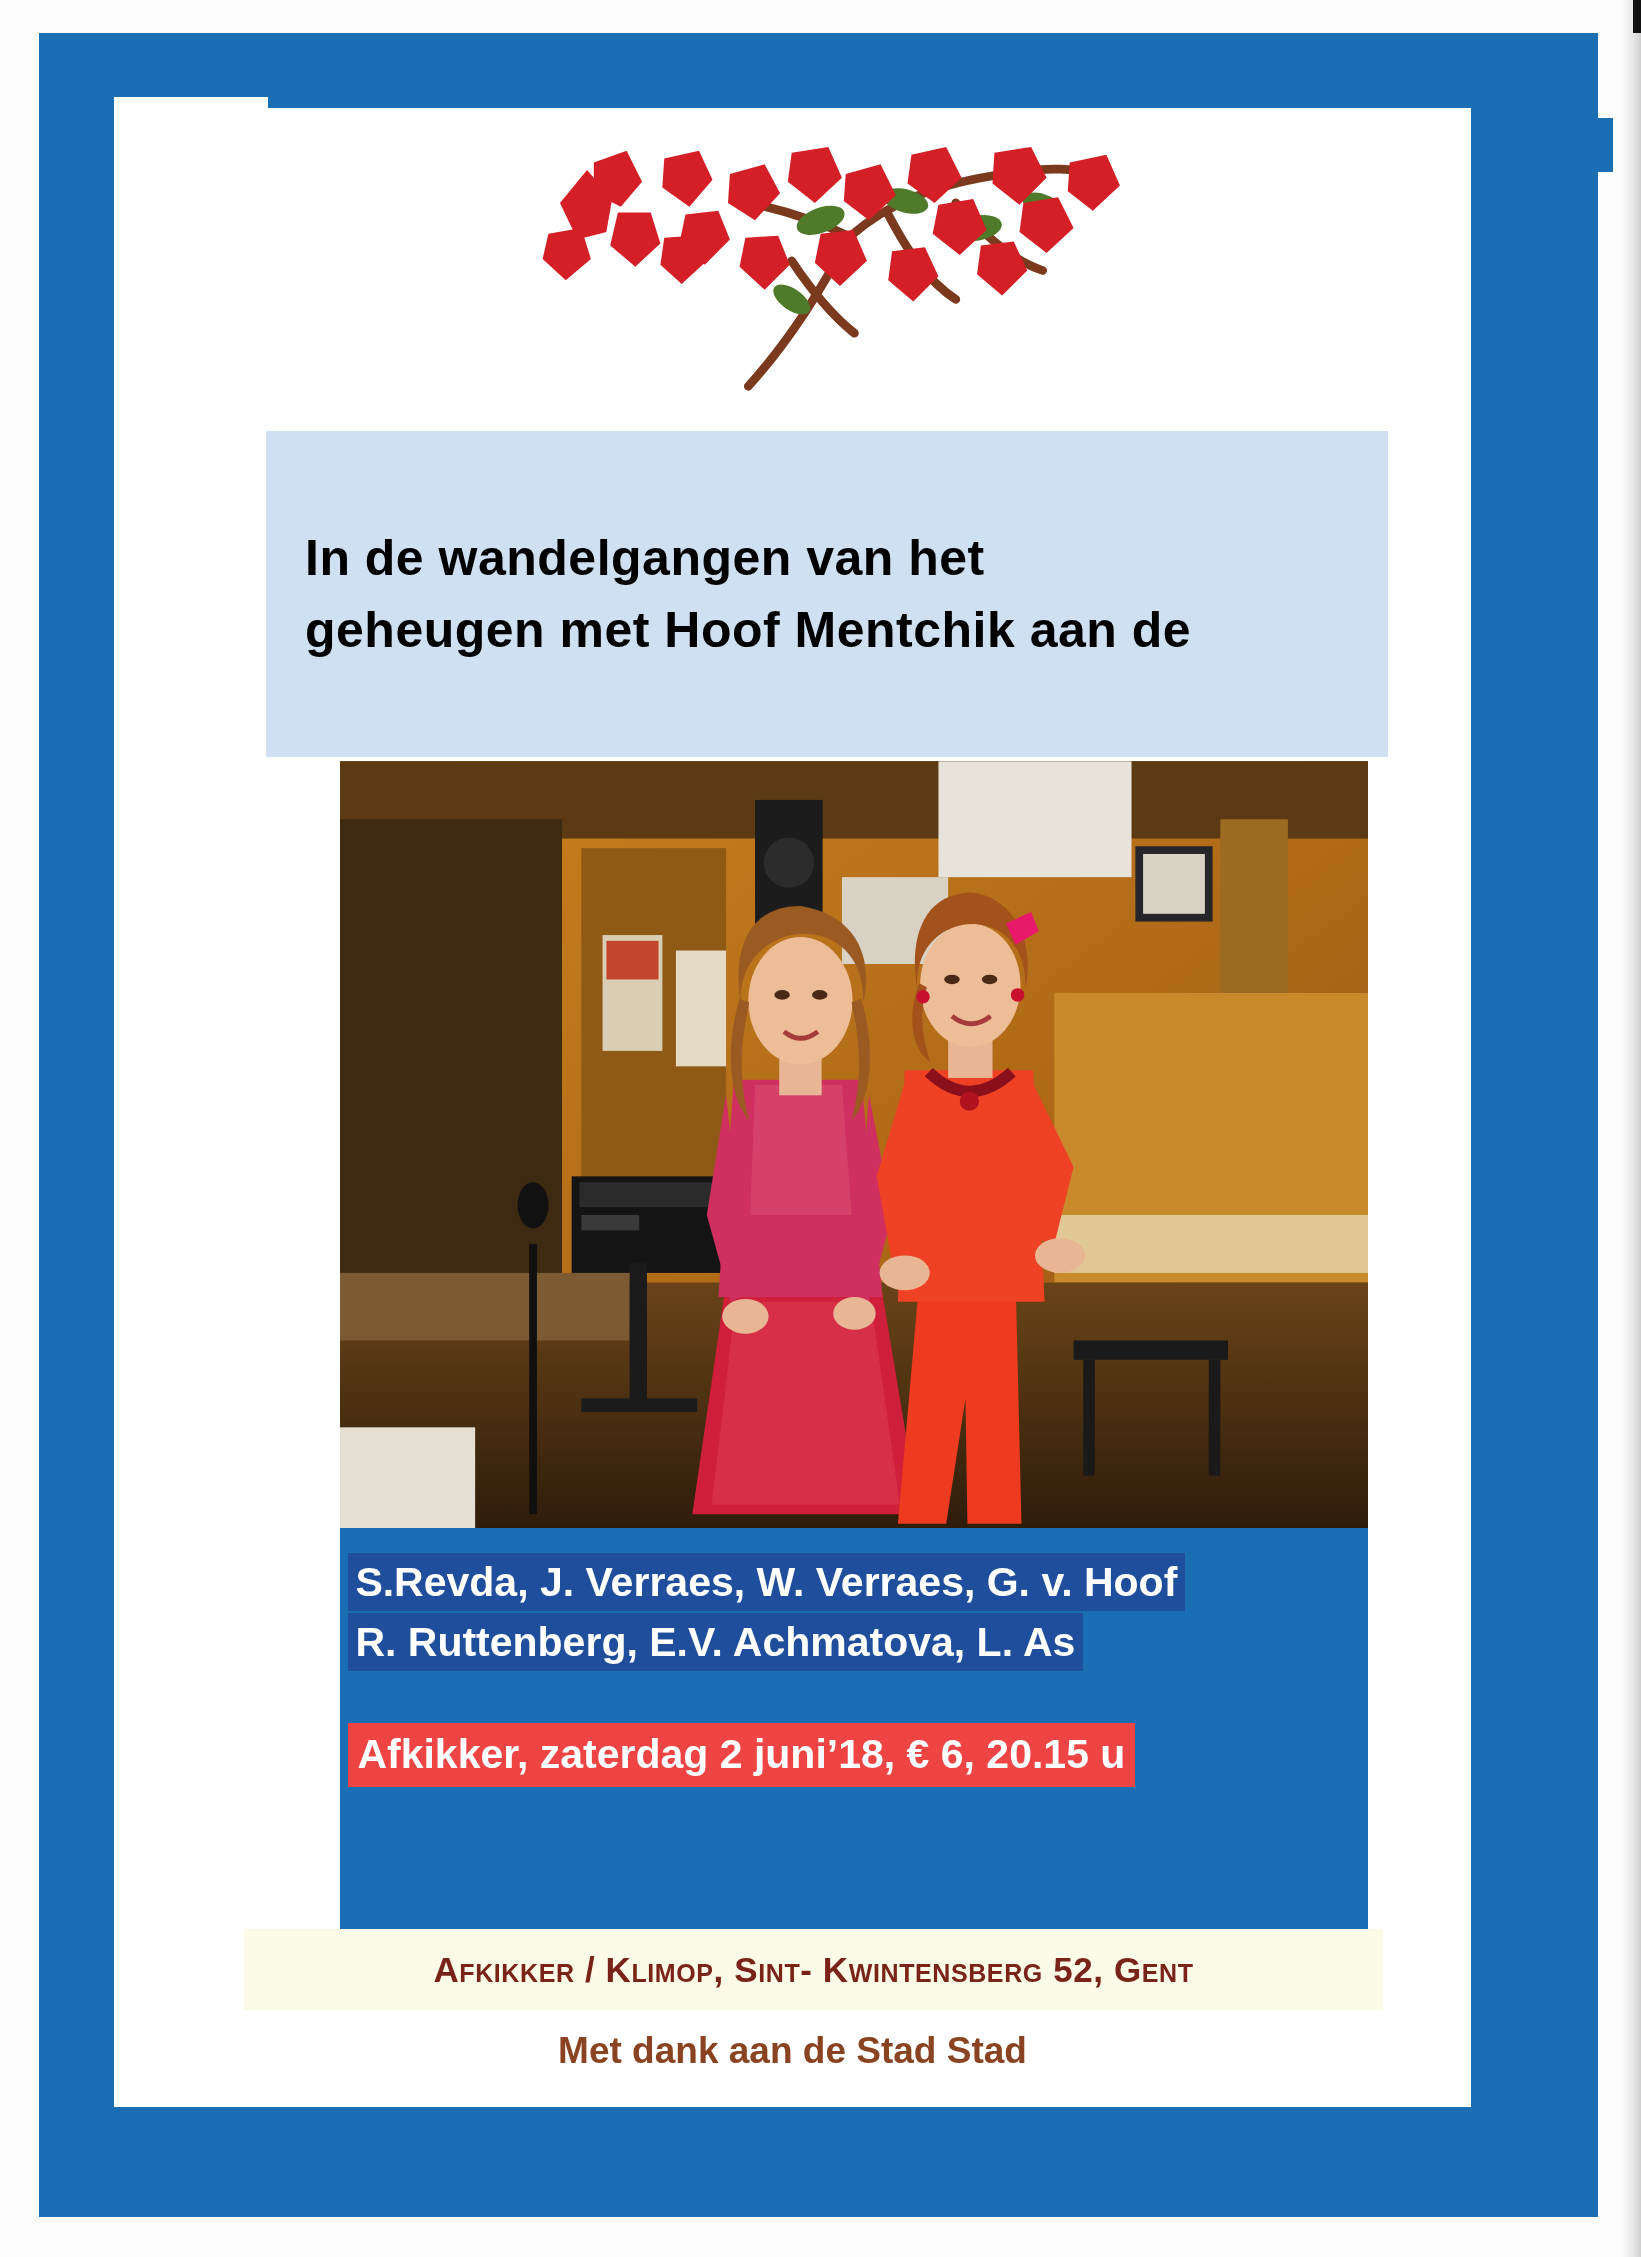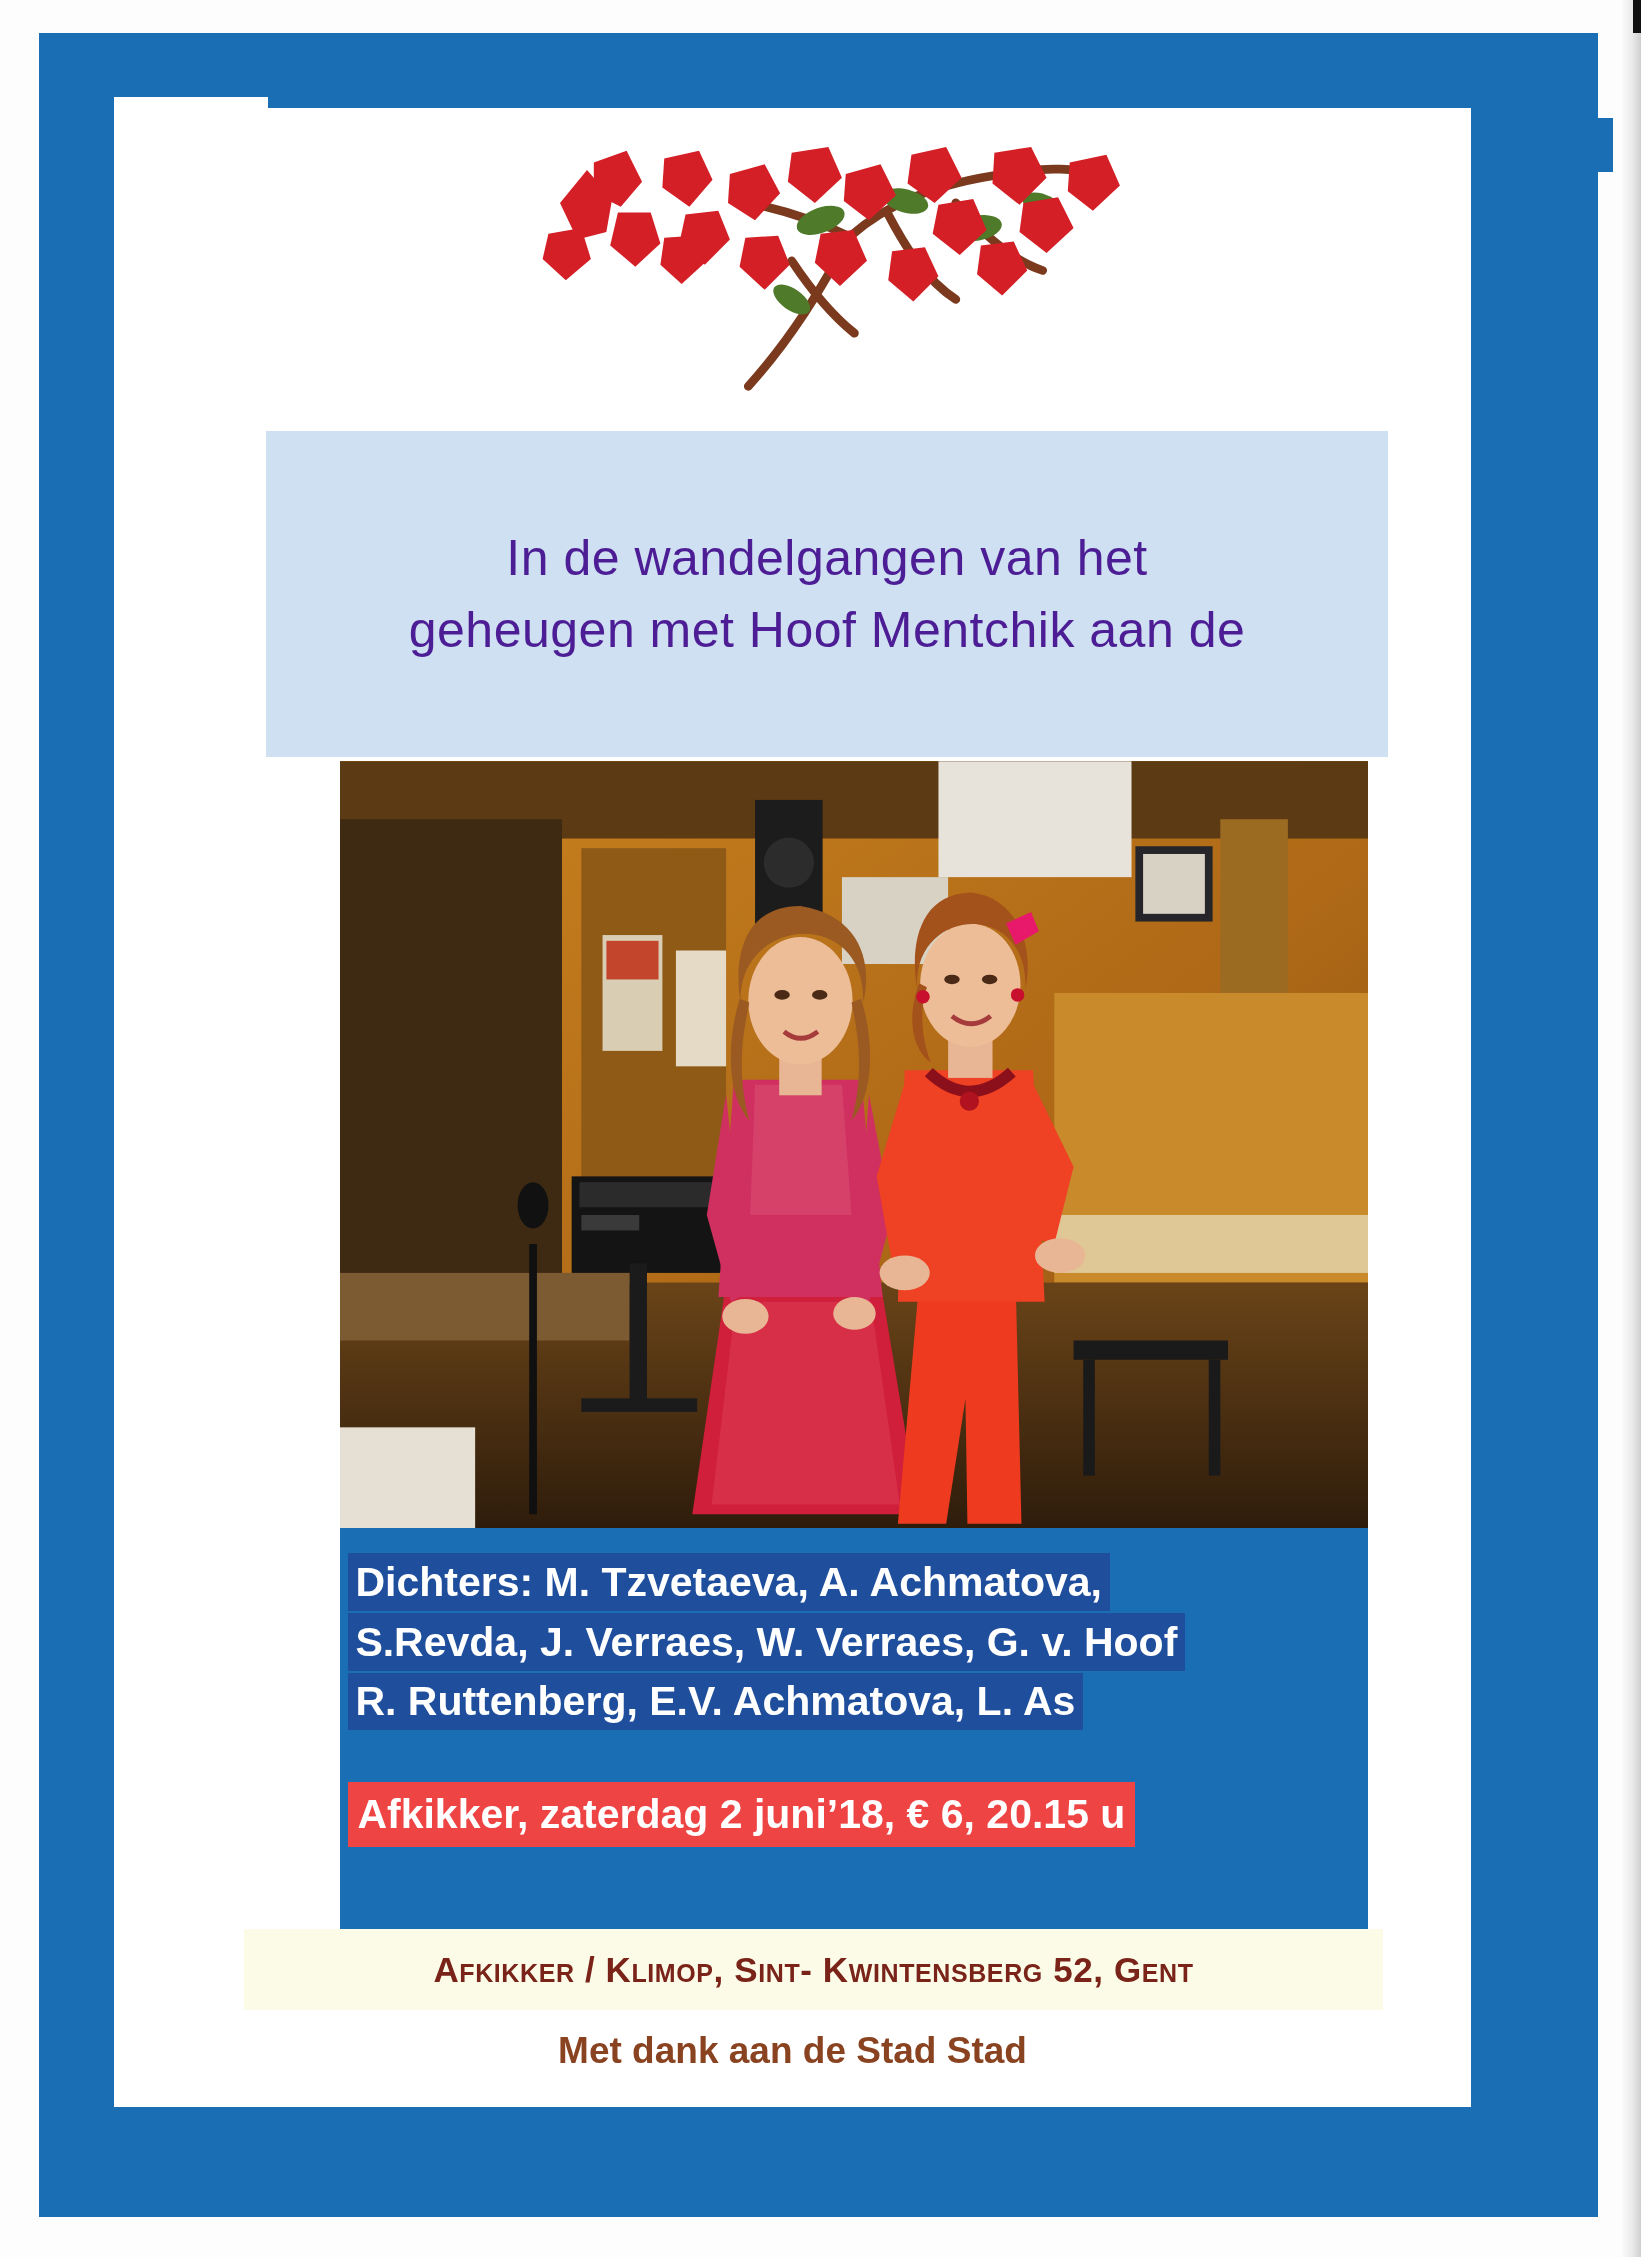--- a/index.html
+++ b/index.html
@@ -93,24 +93,23 @@
     background: #cfe0f2;
     display: flex;
     flex-direction: column;
     align-items: center;
     justify-content: center;
     box-sizing: border-box;
     padding: 9.7px 39px;
   }
   .title-line {
     font-size: 50px;
-    font-weight: normal;
-    color: #4c1d95;
+    font-weight: bold;
+    color: #000000;
     line-height: 1.45;
-    text-align: center;
     letter-spacing: 0.5px;
     width: 100%;
   }
 
   
   .photo {
     position: absolute;
     left: 340px;
     top: 761px;
     width: 1028px;
@@ -359,21 +358,20 @@
         <path d="M634 264 Q 654 280, 674 264" stroke="#a63b3b" stroke-width="5" fill="none"></path>
 
         <circle cx="604" cy="244" r="7" fill="#c8102e"></circle>
         <circle cx="702" cy="242" r="7" fill="#c8102e"></circle>
       </g>
     </svg>
   </div>
 
   <div class="info-block">
     <div class="poets-lines">
-      <div><span class="poets-line">Dichters:  M. Tzvetaeva, A. Achmatova,</span></div>
       <div><span class="poets-line">S.Revda, J. Verraes, W. Verraes, G. v. Hoof</span></div>
       <div><span class="poets-line">R. Ruttenberg, E.V. Achmatova, L. As</span></div>
     </div>
     <div><span class="venue-line">Afkikker, zaterdag 2 juni’18,  € 6, 20.15 u</span></div>
   </div>
 
   <div class="address-band">
     <div class="address-text">Afkikker / Klimop, Sint- Kwintensberg 52, Gent</div>
   </div>
 

